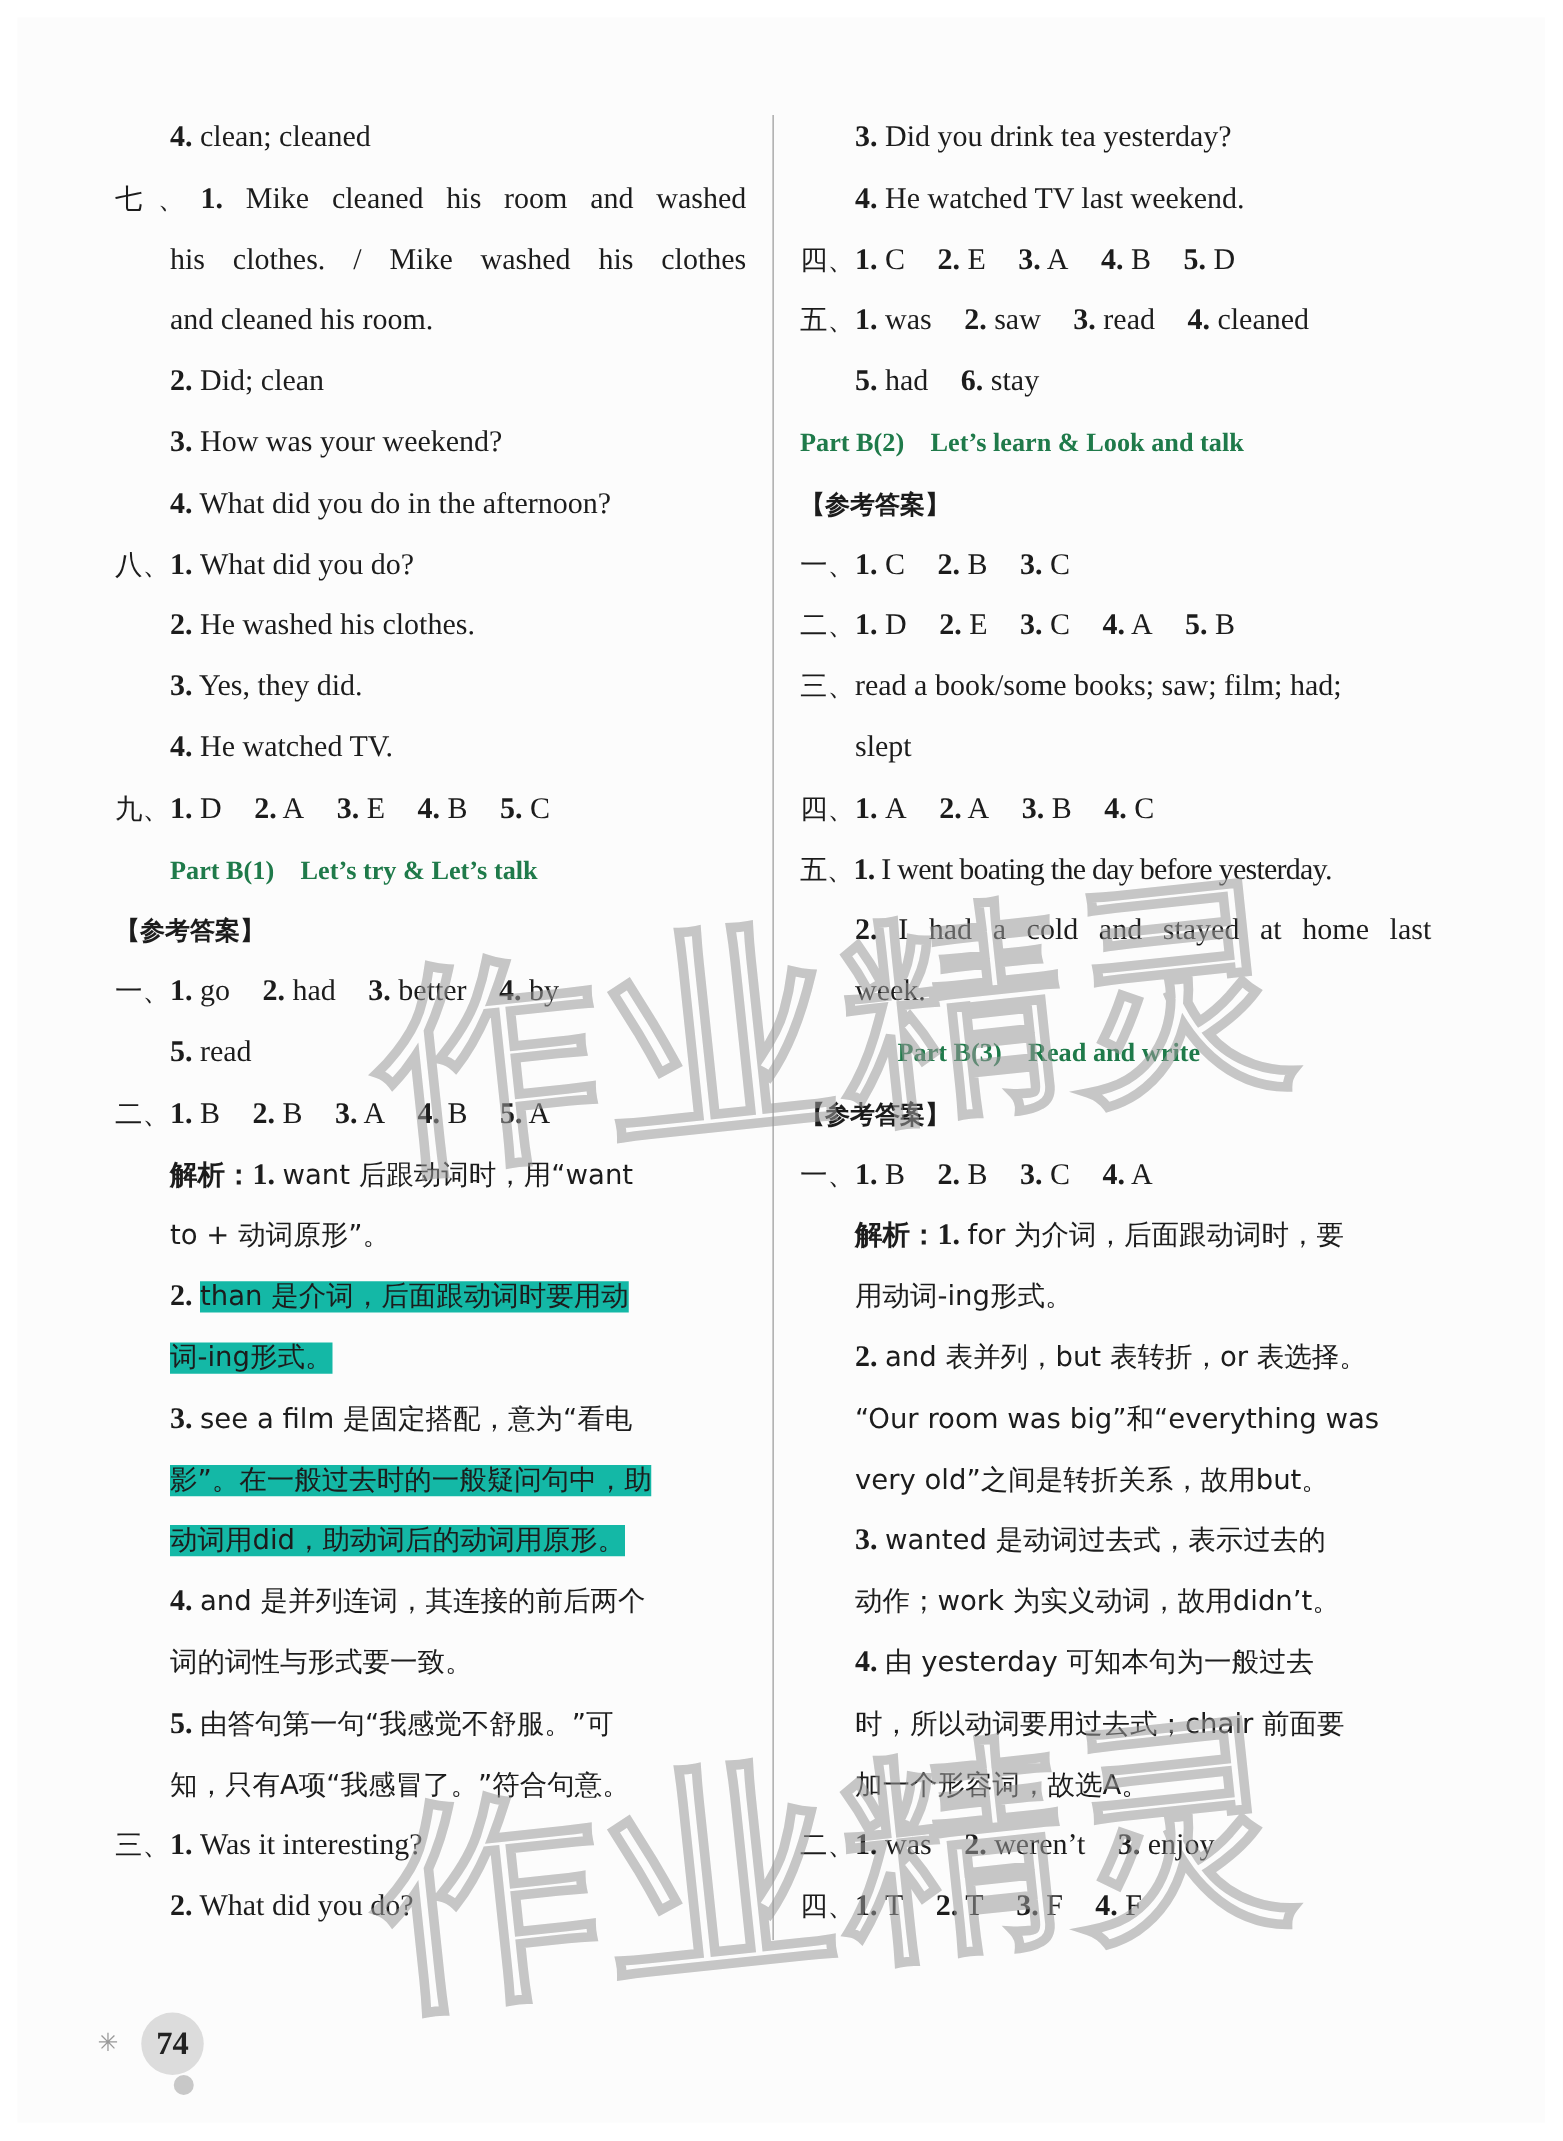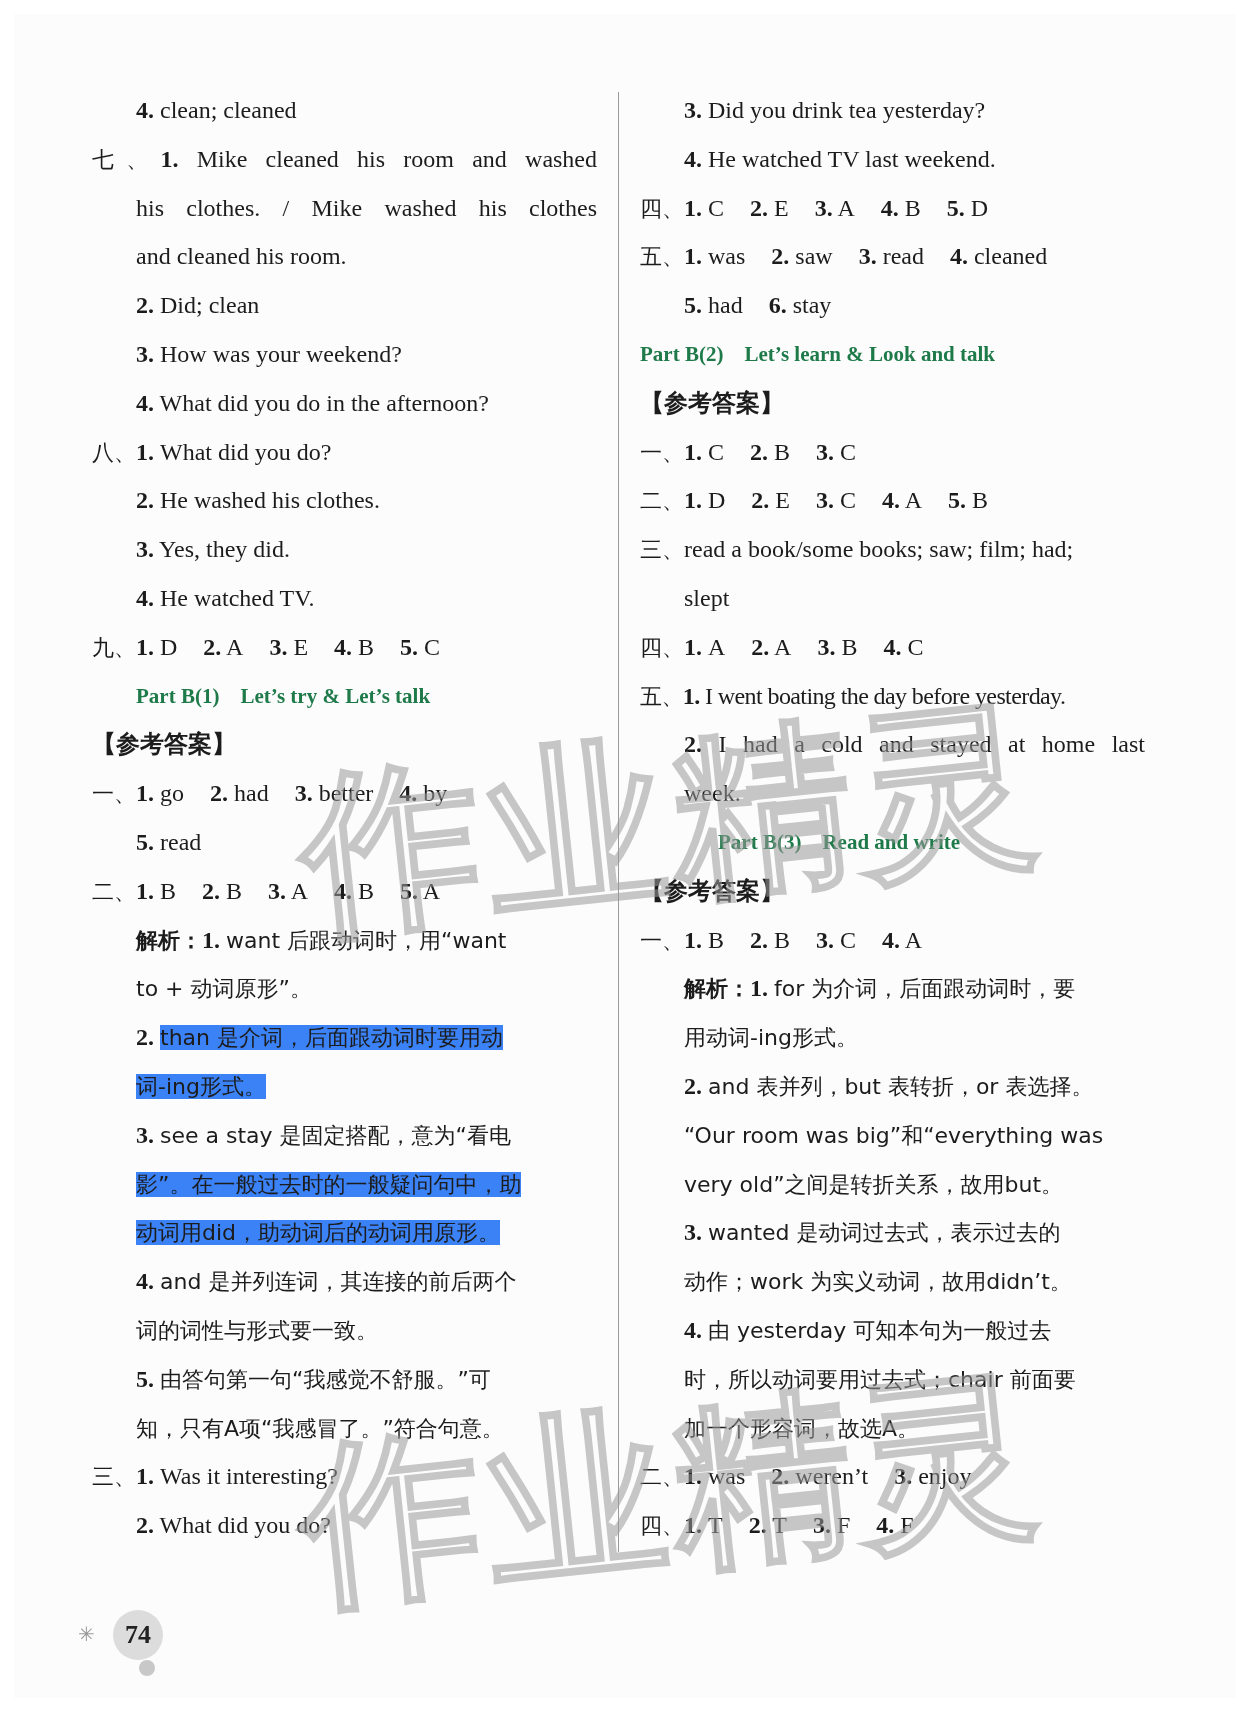--- a/index.html
+++ b/index.html
@@ -27,23 +27,23 @@
     font-size: 24px; white-space: nowrap;
   }
   .ind1 { padding-left: 44px; }
   .justify { text-align: justify; text-align-last: justify; }
   b.n { font-weight: bold; }
   .gap { display: inline-block; width: 26px; }
   .heading {
     color: #1f7a4a; font-weight: bold; font-size: 21px;
     height: 48.8px; line-height: 48.8px; white-space: nowrap;
   }
-  .cn-bracket { font-family: Liberation Mono, monospace; font-size: 24px; font-weight: bold; }
+  .cn-bracket { font-family: Liberation Mono, monospace; font-size: 20px; font-weight: bold; }
   .cn { font-family: "DejaVu Sans", sans-serif; font-size: 22px; }
-  .hl { background: #3b82f6; }
+  .hl { background: #14b8a6; }
   .pageno {
     position: absolute; left: 113px; top: 1610px; width: 50px; height: 50px;
     border-radius: 50%; background: #dcdcdc;
     font-family: "Liberation Serif", serif; font-weight: bold; font-size: 26px;
     line-height: 50px; text-align: center; color: #222;
   }
   .dot {
     position: absolute; left: 139px; top: 1660px; width: 16px; height: 16px;
     border-radius: 50%; background: #c8c8c8;
   }
@@ -81,21 +81,21 @@
   <div class="heading ind1"><span>Part B(1)</span>&nbsp;&nbsp;&nbsp;&nbsp;<span>Let’s try &amp; Let’s talk</span></div>
   <div class="line"><span class="cn-bracket">【参考答案】</span></div>
   <div class="line"><span class="cn">一、</span><b class="n">1.</b> <span>go</span><span class="gap"></span><b class="n">2.</b> <span>had</span><span class="gap"></span><b class="n">3.</b> <span>better</span><span class="gap"></span><b class="n">4.</b> <span>by</span></div>
   <div class="line ind1"><b class="n">5.</b> <span>read</span></div>
   <div class="line"><span class="cn">二、</span><b class="n">1.</b> <span>B</span><span class="gap"></span><b class="n">2.</b> <span>B</span><span class="gap"></span><b class="n">3.</b> <span>A</span><span class="gap"></span><b class="n">4.</b> <span>B</span><span class="gap"></span><b class="n">5.</b> <span>A</span></div>
 
   <div class="line ind1"><b class="cn">解析：</b><b class="n">1.</b> <span class="cn">want 后跟动词时，用“want</span></div>
   <div class="line ind1"><span class="cn">to + 动词原形”。</span></div>
   <div class="line ind1"><b class="n">2.</b> <span class="cn hl">than 是介词，后面跟动词时要用动</span></div>
   <div class="line ind1"><span class="cn hl">词-ing形式。</span></div>
-  <div class="line ind1"><b class="n">3.</b> <span class="cn">see a stay 是固定搭配，意为“看电</span></div>
+  <div class="line ind1"><b class="n">3.</b> <span class="cn">see a film 是固定搭配，意为“看电</span></div>
   <div class="line ind1"><span class="cn hl">影”。在一般过去时的一般疑问句中，助</span></div>
   <div class="line ind1"><span class="cn hl">动词用did，助动词后的动词用原形。</span></div>
   <div class="line ind1"><b class="n">4.</b> <span class="cn">and 是并列连词，其连接的前后两个</span></div>
   <div class="line ind1"><span class="cn">词的词性与形式要一致。</span></div>
   <div class="line ind1"><b class="n">5.</b> <span class="cn">由答句第一句“我感觉不舒服。”可</span></div>
   <div class="line ind1"><span class="cn">知，只有A项“我感冒了。”符合句意。</span></div>
 
   <div class="line"><span class="cn">三、</span><b class="n">1.</b> <span>Was it interesting?</span></div>
   <div class="line ind1"><b class="n">2.</b> <span>What did you do?</span></div>
 </div>

